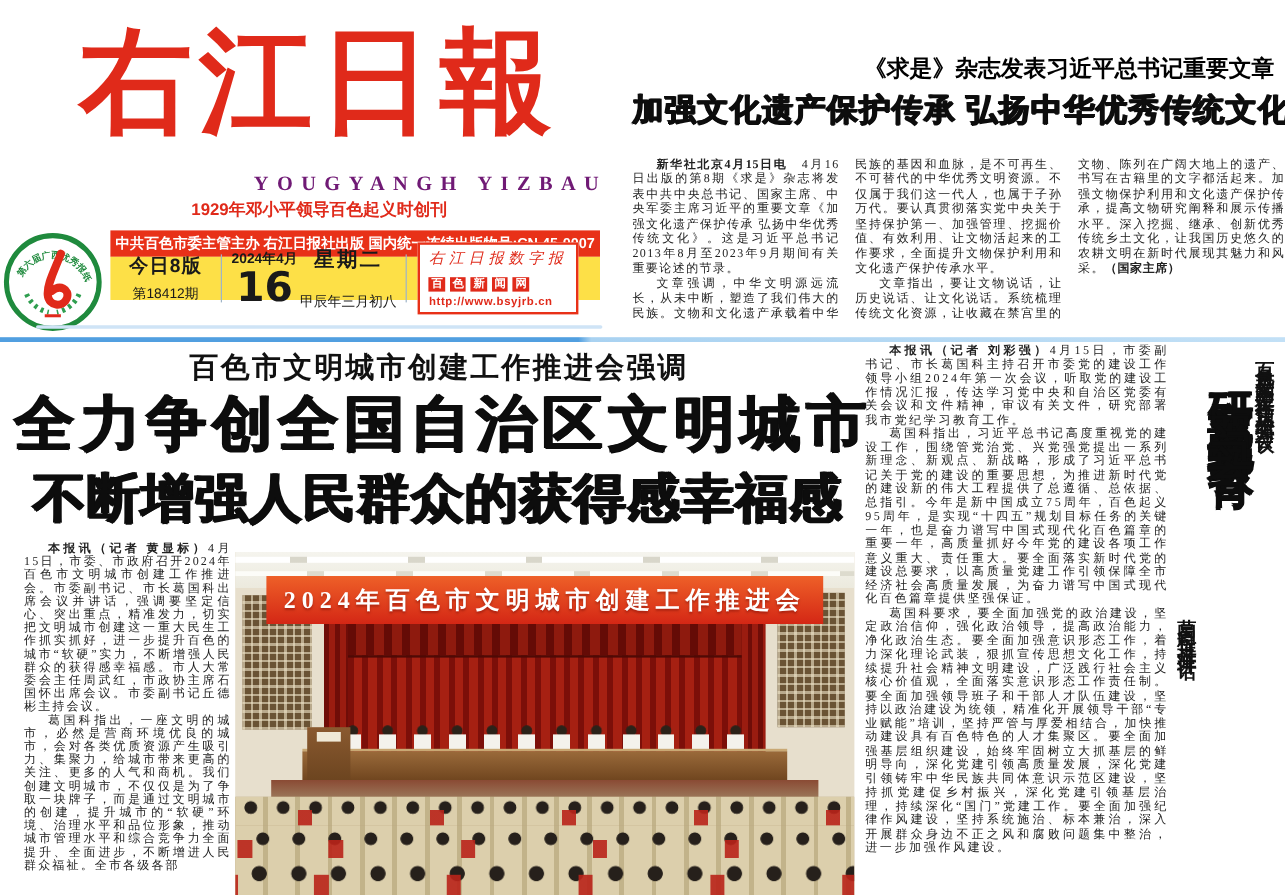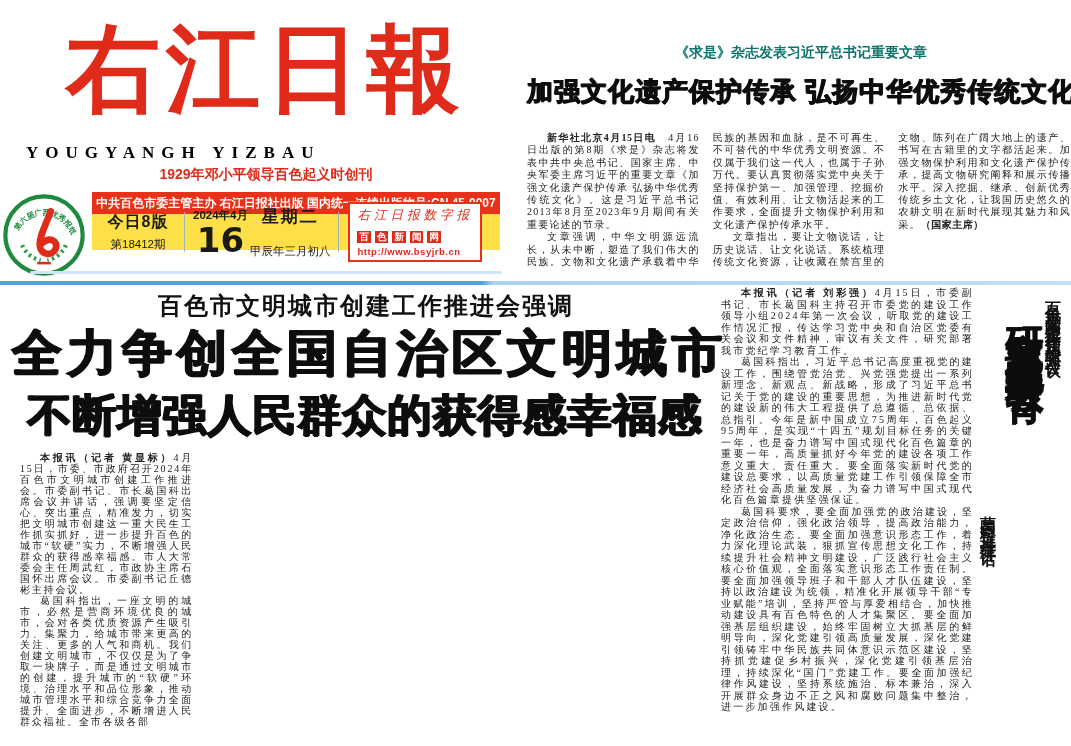--- a/index.html
+++ b/index.html
@@ -3,22 +3,22 @@
 <meta charset="utf-8">
 <style>
   html,body{margin:0;padding:0;background:#fff;}
   .page{position:relative;width:1071px;height:746px;background:#fff;overflow:hidden;
         font-family:"Liberation Serif","DejaVu Serif",serif;color:#1a1a1a;}
 
   
   .masthead-title{position:absolute;left:26px;top:10px;width:480px;text-align:center;
       font-size:94px;line-height:1.25;font-weight:900;color:#e02a1a;
       font-family:"DejaVu Serif",serif;letter-spacing:6px;transform:scaleY(1.02);}
-  .romanized{position:absolute;left:26px;top:143px;width:480px;text-align:left;
-      font-size:17px;color:#000000;letter-spacing:7px;font-weight:bold;}
+  .romanized{position:absolute;left:26px;top:143px;width:480px;text-align:right;
+      font-size:17px;color:#701a75;letter-spacing:7px;font-weight:bold;}
   .founding{position:absolute;left:26px;top:166px;width:480px;text-align:center;
       font-size:14px;font-weight:bold;color:#e02a1a;font-family:"Liberation Sans",sans-serif;}
   .pub-bar{position:absolute;left:92px;top:192px;width:408px;height:22px;background:#e83118;
       color:#fff;font-size:12px;font-weight:bold;display:flex;align-items:center;justify-content:center;
       font-family:"Liberation Sans",sans-serif;white-space:nowrap;}
   .info-box{position:absolute;left:92px;top:214px;width:408px;height:36px;background:#fde047;
       display:flex;align-items:center;font-family:"Liberation Sans",sans-serif;}
   .sec-pages{width:92px;text-align:center;}
   .pages-count{font-size:16px;font-weight:bold;letter-spacing:1px;}
   .issue-no{font-size:11.5px;margin-top:4px;}
@@ -37,22 +37,22 @@
   .dig2 span{display:inline-block;background:#e02a1a;color:#fff;font-size:9.5px;font-weight:bold;
       padding:1px 2px;margin-right:4px;line-height:1.1;}
   .dig3{color:#e02a1a;font-size:9.5px;font-weight:bold;letter-spacing:0.5px;}
   .logo{position:absolute;left:2px;top:193px;width:84px;height:84px;}
   .underline-light{position:absolute;left:30px;top:271px;width:472px;height:3px;
       background:#cfe4f6;border-radius:2px;}
   .separator{position:absolute;left:0;top:281px;width:1071px;height:4px;
       background:linear-gradient(90deg,#519fe0 0%,#519fe0 45%,#a9d2f1 46%,#c2e0f6 100%);}
 
   
-  .q-kicker{position:absolute;left:540px;top:44px;width:522px;text-align:center;font-size:14px;
-      font-weight:900;font-family:"Liberation Sans",sans-serif;color:#0f766e;white-space:nowrap;}
+  .q-kicker{position:absolute;left:540px;top:44px;width:522px;text-align:right;font-size:19px;
+      font-weight:900;font-family:"Liberation Sans",sans-serif;color:#000000;white-space:nowrap;}
   .q-headline{position:absolute;left:527px;top:74px;width:544px;text-align:center;font-size:26px;
       font-weight:900;font-family:"Liberation Sans",sans-serif;color:#0d0d0d;white-space:nowrap;
       letter-spacing:1px;text-shadow:0.8px 0 #0d0d0d,-0.8px 0 #0d0d0d,0 0.8px #0d0d0d;}
   .q-body{position:absolute;left:527px;top:132px;width:544px;height:150px;column-count:3;
       column-gap:13px;font-size:10px;line-height:12.4px;letter-spacing:1.2px;
       text-align:justify;color:#222;overflow:hidden;}
   .q-body p{margin:0;text-indent:2em;}
   .q-body b{letter-spacing:0.5px;}
 
   
@@ -198,20 +198,41 @@
 
   <div class="c-kicker">百色市文明城市创建工作推进会强调</div>
   <div class="c-h1">全力争创全国自治区文明城市</div>
   <div class="c-h2">不断增强人民群众的获得感幸福感</div>
 
   <div class="c-left">
     <p><b>本报讯（记者 黄显标）</b><span>4月15日，市委、市政府召开2024年百色市文明城市创建工作推进会。市委副书记、市长葛国科出席会议并讲话，强调要坚定信心、突出重点，精准发力，切实把文明城市创建这一重大民生工作抓实抓好，进一步提升百色的城市“软硬”实力，不断增强人民群众的获得感幸福感。市人大常委会主任周武红，市政协主席石国怀出席会议。市委副书记丘德彬主持会议。</span></p>
     <p>葛国科指出，一座文明的城市，必然是营商环境优良的城市，会对各类优质资源产生吸引力、集聚力，给城市带来更高的关注、更多的人气和商机。我们创建文明城市，不仅仅是为了争取一块牌子，而是通过文明城市的创建，提升城市的“软硬”环境、治理水平和品位形象，推动城市管理水平和综合竞争力全面提升、全面进步，不断增进人民群众福祉。全市各级各部</p>
   </div>
 
+  <div class="photo">
+    <div class="ph-ceiling"></div>
+    <div class="ph-lattice-l"></div>
+    <div class="ph-lattice-r"></div>
+    <div class="ph-drape-l"></div>
+    <div class="ph-drape-r"></div>
+    <div class="ph-curtain"></div>
+    <div class="ph-banner">2024年百色市文明城市创建工作推进会</div>
+    <div class="ph-heads"></div>
+    <div class="ph-shirts"></div>
+    <div class="ph-table"></div>
+    <div class="ph-podium">
+        <div class="ph-podium-sign"></div>
+      </div>
+    <div class="ph-stagefront"></div>
+    <div class="ph-audience">
+      <div class="ph-row ph-r1"></div>
+      <div class="ph-row ph-r2"></div>
+      <div class="ph-row ph-r3"></div>
+    </div>
+  </div>
 
   <div class="p-right">
     <p><b>本报讯（记者 刘彩强）</b><span>4月15日，市委副书记、市长葛国科主持召开市委党的建设工作领导小组2024年第一次会议，听取党的建设工作情况汇报，传达学习党中央和自治区党委有关会议和文件精神，审议有关文件，研究部署我市党纪学习教育工作。</span></p>
     <p>葛国科指出，习近平总书记高度重视党的建设工作，围绕管党治党、兴党强党提出一系列新理念、新观点、新战略，形成了习近平总书记关于党的建设的重要思想，为推进新时代党的建设新的伟大工程提供了总遵循、总依据、总指引。今年是新中国成立75周年，百色起义95周年，是实现“十四五”规划目标任务的关键一年，也是奋力谱写中国式现代化百色篇章的重要一年，高质量抓好今年党的建设各项工作意义重大、责任重大。要全面落实新时代党的建设总要求，以高质量党建工作引领保障全市经济社会高质量发展，为奋力谱写中国式现代化百色篇章提供坚强保证。</p>
     <p>葛国科要求，要全面加强党的政治建设，坚定政治信仰，强化政治领导，提高政治能力，净化政治生态。要全面加强意识形态工作，着力深化理论武装，狠抓宣传思想文化工作，持续提升社会精神文明建设，广泛践行社会主义核心价值观，全面落实意识形态工作责任制。要全面加强领导班子和干部人才队伍建设，坚持以政治建设为统领，精准化开展领导干部“专业赋能”培训，坚持严管与厚爱相结合，加快推动建设具有百色特色的人才集聚区。要全面加强基层组织建设，始终牢固树立大抓基层的鲜明导向，深化党建引领高质量发展，深化党建引领铸牢中华民族共同体意识示范区建设，坚持抓党建促乡村振兴，深化党建引领基层治理，持续深化“国门”党建工作。要全面加强纪律作风建设，坚持系统施治、标本兼治，深入开展群众身边不正之风和腐败问题集中整治，进一步加强作风建设。</p>
   </div>
 
   <div class="v-sub">葛国科主持并讲话</div>
   <div class="v-head">研究部署党纪学习教育</div>
   <div class="v-kicker">百色市委党的建设工作领导小组召开会议</div>

